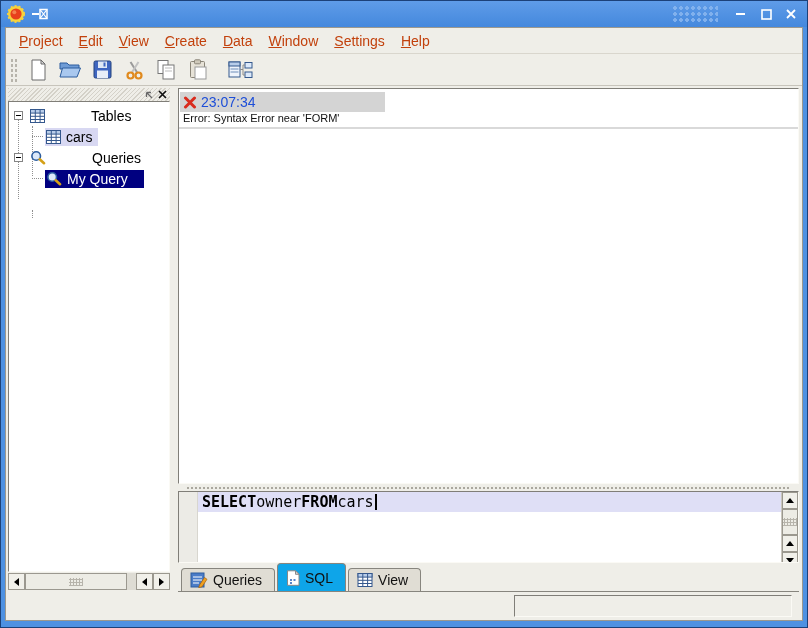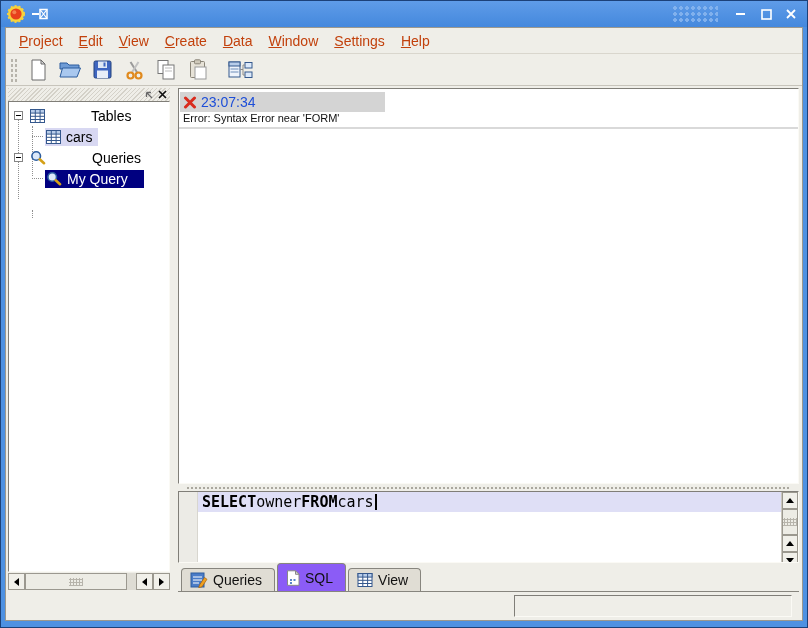--- a/index.html
+++ b/index.html
@@ -83,21 +83,21 @@
   .editor .doc{flex:1;display:flex;flex-direction:column;}
   .editor .cur-line{height:20px;background:#dfdff6;display:flex;align-items:center;
     font-family:"DejaVu Sans Mono","Liberation Mono",monospace;font-size:15px;padding-left:4px;}
   .caret{display:inline-block;width:2px;height:16px;background:#000;margin-left:1px;}
   .editor .vscroll{flex:0 0 17px;display:flex;flex-direction:column;border-left:1px solid #c9c6be;}
   
   .tabbar{flex:0 0 29px;display:flex;align-items:flex-end;padding-left:3px;border-bottom:1px solid #87857e;background:#efeee8;}
   .tab{display:flex;align-items:center;gap:5px;font-size:14px;color:#111;
     border:1px solid #87857e;border-bottom:none;border-radius:4px 4px 0 0;
     padding:0 12px 0 8px;height:23px;background:#e0ddd4;margin-right:2px;}
-  .tab.active{height:28px;background:#8b5cf6;}
+  .tab.active{height:28px;background:#0ea5e9;}
   
   .statusbar{flex:0 0 28px;display:flex;align-items:center;justify-content:flex-end;padding:0 10px;}
   .status-panel{width:278px;height:22px;border:1px solid;border-color:#807e78 #fbfaf5 #fbfaf5 #807e78;background:#efeee8;}
   svg{display:block;}
 </style>
 </head>
 <body>
 
 <div class="window">
 

